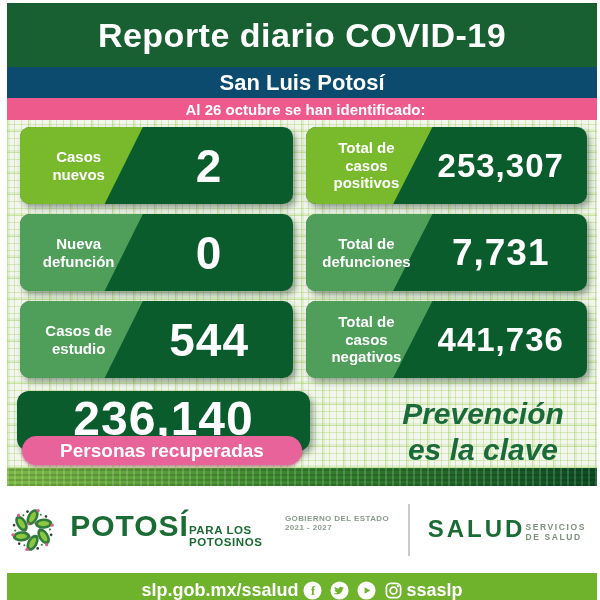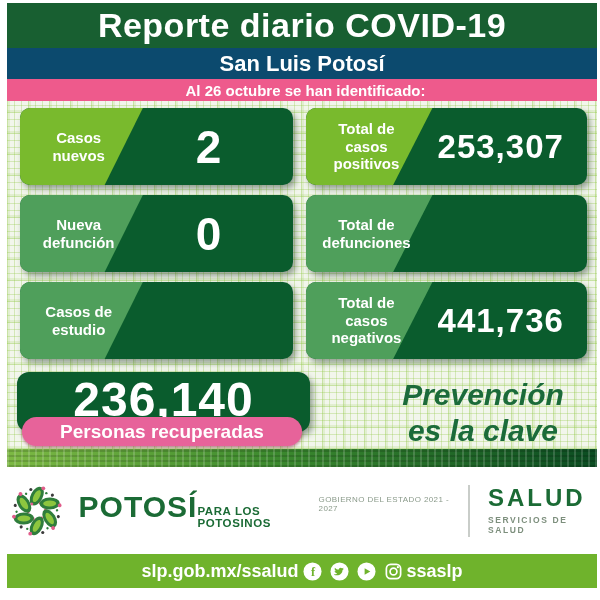--- a/index.html
+++ b/index.html
@@ -4,21 +4,21 @@
 <style>
   html,body{margin:0;padding:0;background:#fff;}
   .page{
     position:relative;width:600px;height:600px;background:#fff;
     font-family:"Liberation Sans",sans-serif;overflow:hidden;
     box-sizing:border-box;padding:3px 3px 3px 7px;
   }
   .page *{box-sizing:border-box;}
 
   
-  .header-bar{height:45px;background:#185f31;display:flex;align-items:center;justify-content:center;}
+  .header-bar{height:64px;background:#185f31;display:flex;align-items:center;justify-content:center;}
   .header-title{color:#fff;font-size:34px;font-weight:700;letter-spacing:.5px;}
   .sub-bar{height:31px;background:#0c4a6e;display:flex;align-items:center;justify-content:center;}
   .sub-title{color:#fff;font-size:22px;font-weight:700;}
   .pink-bar{height:22px;background:#ee5a8c;display:flex;align-items:center;justify-content:center;padding-left:7px;}
   .pink-text{color:#fff;font-size:15px;font-weight:700;}
 
   
   .main{
     position:relative;height:348px;background-color:#f2f6ec;
     background-image:
@@ -79,23 +79,23 @@
       repeating-linear-gradient(90deg, rgba(255,255,255,.16) 0 2px, transparent 2px 7px),
       repeating-linear-gradient(0deg,  rgba(0,0,0,.14) 0 2px, transparent 2px 5px),
       linear-gradient(90deg,#7db944,#3c8a2e 45%,#0b4c22);
   }
 
   
   .logo-area{height:87px;background:#fff;display:flex;align-items:center;justify-content:center;}
   .potosi-block{display:flex;flex-direction:row;margin-left:12px;}
   .potosi-name{color:#1b6b35;font-weight:700;font-size:30px;line-height:1;letter-spacing:1px;}
   .potosi-tagline{color:#1b6b35;font-weight:700;font-size:11.5px;letter-spacing:.6px;margin-top:13px;}
-  .potosi-sub{color:#8a9a8a;font-size:8px;letter-spacing:.4px;margin-top:3px;font-weight:400;}
+  .potosi-sub{color:#8a9a8a;font-size:8px;letter-spacing:.4px;margin-top:3px;font-weight:700;}
   .logo-divider{width:2px;height:52px;background:#c9cdc9;margin:0 18px;}
-  .salud-block{display:flex;flex-direction:column;}
+  .salud-block{display:flex;flex-direction:row;}
   .salud-name{color:#1b6b35;font-weight:700;font-size:24px;letter-spacing:3px;line-height:1;}
   .salud-sub{color:#7d8f7d;font-size:8.5px;letter-spacing:1.6px;margin-top:5px;font-weight:700;}
 
   
   .bottom-bar{
     height:34px;background:#6fb32c;display:flex;align-items:center;justify-content:center;gap:4px;
   }
   .bar-text{color:#fff;font-weight:700;font-size:18px;}
   .social-icons{display:flex;align-items:center;gap:8px;}
   .social-icons svg{display:block;}
@@ -134,25 +134,27 @@
 
       <div class="card">
         <div class="accent medium"></div>
         <div class="card-label">Nueva defunción</div>
         <div class="card-value v-xl">0</div>
       </div>
 
       <div class="card">
         <div class="accent medium"></div>
         <div class="card-label">Total de defunciones</div>
+        <div class="card-value v-lg">7,731</div>
       </div>
 
       <div class="card">
         <div class="accent medium"></div>
         <div class="card-label">Casos de estudio</div>
+        <div class="card-value v-xl">544</div>
       </div>
 
       <div class="card">
         <div class="accent medium"></div>
         <div class="card-label">Total de casos negativos</div>
         <div class="card-value v-md">441,736</div>
       </div>
 
     </div>
 

